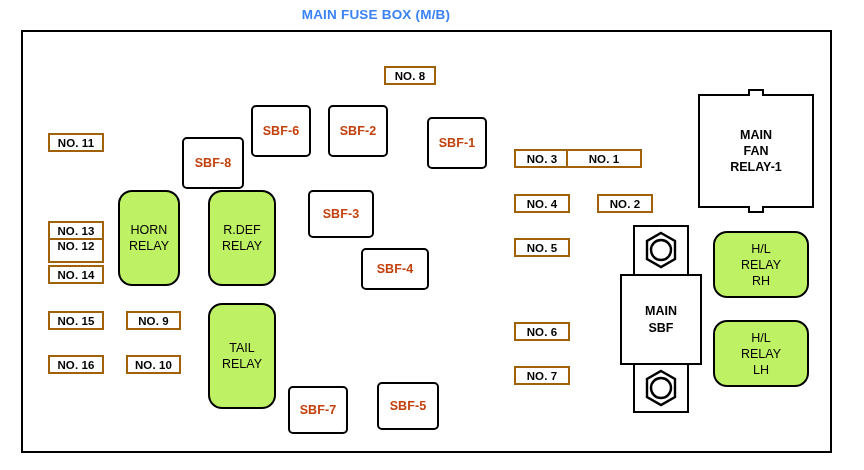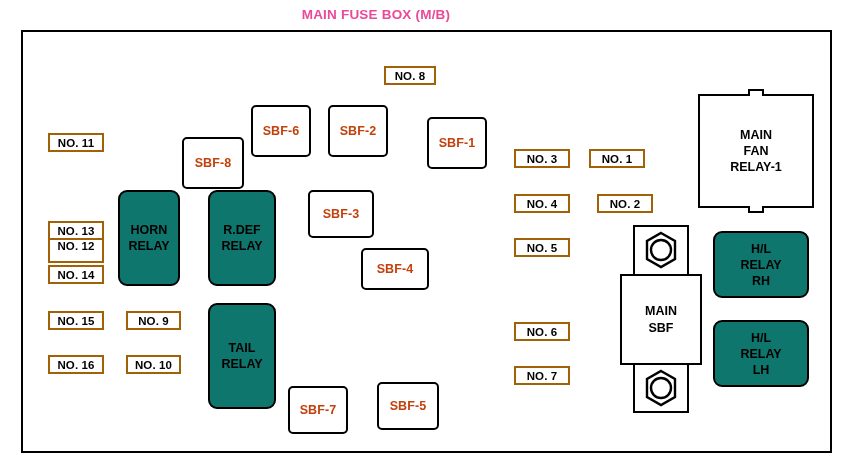--- a/index.html
+++ b/index.html
@@ -18,21 +18,21 @@
 
   
   #title {
     position: absolute;
     left: 0;
     top: 7px;
     width: 752px;
     text-align: center;
     font-size: 13.5px;
     font-weight: bold;
-    color: #ec4899;
+    color: #3b82f6;
     letter-spacing: 0.2px;
     white-space: nowrap;
   }
 
   
   #enclosure {
     position: absolute;
     left: 21px;
     top: 30px;
     width: 811px;
@@ -72,26 +72,26 @@
     align-items: center;
     justify-content: center;
     letter-spacing: 0.1px;
     white-space: nowrap;
   }
 
   
   .relay-box {
     position: absolute;
     border: 2.4px solid #000000;
-    border-radius: 9px;
-    box-sizing: border-box;
-    background: #0f766e;
-    color: #000000;
-    font-size: 12.5px;
-    font-weight: bold;
+    border-radius: 14px;
+    box-sizing: border-box;
+    background: #bef264;
+    color: #000000;
+    font-size: 12.5px;
+    font-weight: normal;
     display: flex;
     flex-direction: column;
     align-items: center;
     justify-content: center;
     line-height: 1.28;
     text-align: center;
     white-space: pre-line;
   }
 
   
@@ -227,21 +227,21 @@
     <div class="fuse-label" style="left: 48px; top: 311px; width: 56px; height: 19px;">NO. 15</div>
     <div class="fuse-label" style="left: 48px; top: 355px; width: 56px; height: 19px;">NO. 16</div>
     <div class="fuse-label" style="left: 126px; top: 311px; width: 55px; height: 19px;">NO. 9</div>
     <div class="fuse-label" style="left: 126px; top: 355px; width: 55px; height: 19px;">NO. 10</div>
     <div class="fuse-label" style="left: 384px; top: 66px; width: 52px; height: 19px;">NO. 8</div>
     <div class="fuse-label" style="left: 514px; top: 149px; width: 56px; height: 19px;">NO. 3</div>
     <div class="fuse-label" style="left: 514px; top: 194px; width: 56px; height: 19px;">NO. 4</div>
     <div class="fuse-label" style="left: 514px; top: 238px; width: 56px; height: 19px;">NO. 5</div>
     <div class="fuse-label" style="left: 514px; top: 322px; width: 56px; height: 19px;">NO. 6</div>
     <div class="fuse-label" style="left: 514px; top: 366px; width: 56px; height: 19px;">NO. 7</div>
-    <div class="fuse-label" style="left: 589px; top: 149px; width: 56px; height: 19px;">NO. 1</div>
+    <div class="fuse-label" style="left: 566px; top: 149px; width: 76px; height: 19px;">NO. 1</div>
     <div class="fuse-label" style="left: 597px; top: 194px; width: 56px; height: 19px;">NO. 2</div>
     <div class="sbf-box" style="left: 251px; top: 105px; width: 60px; height: 52px;">SBF-6</div>
     <div class="sbf-box" style="left: 328px; top: 105px; width: 60px; height: 52px;">SBF-2</div>
     <div class="sbf-box" style="left: 427px; top: 117px; width: 60px; height: 52px;">SBF-1</div>
     <div class="sbf-box" style="left: 182px; top: 137px; width: 62px; height: 52px;">SBF-8</div>
     <div class="sbf-box" style="left: 308px; top: 190px; width: 66px; height: 48px;">SBF-3</div>
     <div class="sbf-box" style="left: 361px; top: 248px; width: 68px; height: 42px;">SBF-4</div>
     <div class="sbf-box" style="left: 288px; top: 386px; width: 60px; height: 48px;">SBF-7</div>
     <div class="sbf-box" style="left: 377px; top: 382px; width: 62px; height: 48px;">SBF-5</div>
     <div class="relay-box" style="left: 118px; top: 190px; width: 62px; height: 96px;">HORN

